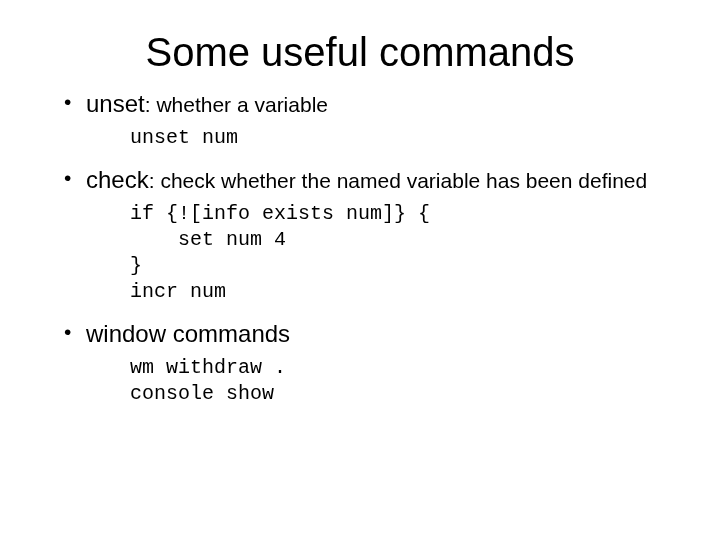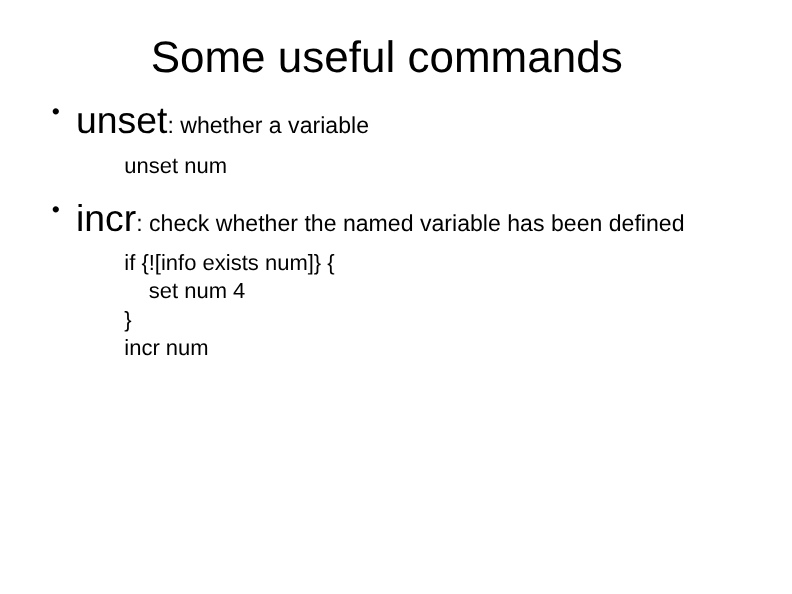--- a/index.html
+++ b/index.html
@@ -8,21 +8,21 @@
     width: 720px;
     height: 540px;
     background: #fff;
     font-family: Arial, Helvetica, sans-serif;
     color: #000;
   }
   .slide {
     box-sizing: border-box;
     width: 720px;
     height: 388px;
-    padding: 20px 40px 20px 23px;
+    padding: 20px 40px 20px 40px;
   }
   .title {
     font-size: 40px;
     text-align: center;
     margin: 10px 0 14px 0;
     font-weight: normal;
   }
   ul.bullets {
     list-style: none;
     margin: 0;
@@ -36,49 +36,54 @@
     line-height: 1.25;
   }
   ul.bullets > li::before {
     content: "•";
     position: absolute;
     left: 0;
     top: 0;
     font-size: 21px;
   }
   .cmd {
-    font-size: 34px;
+    font-size: 24px;
   }
   .desc {
     font-size: 21px;
   }
   .code {
-    font-family: Liberation Sans, sans-serif;
+    font-family: Liberation Mono, monospace;
     font-size: 20px;
     white-space: pre;
     margin: 6px 0 14px 44px;
     line-height: 1.3;
   }
 </style>
 </head>
 <body>
 
 <div class="slide">
   <div class="title">Some useful commands</div>
 
   <ul class="bullets">
 
     <li>
       <span class="cmd">unset</span><span class="desc">: </span><span class="desc">whether a variable</span>
       <div class="code">unset num</div>
     </li>
 
     <li>
-      <span class="cmd">incr</span><span class="desc">: </span><span class="desc">check whether the named variable has been defined</span>
+      <span class="cmd">check</span><span class="desc">: </span><span class="desc">check whether the named variable has been defined</span>
       <div class="code">if {![info exists num]} {
     set num 4
 }
 incr num</div>
     </li>
 
+    <li>
+      <span class="cmd">window commands</span><span class="desc"></span><span class="desc"></span>
+      <div class="code">wm withdraw .
+console show</div>
+    </li>
 
   </ul>
 </div>
 
 </body></html>

